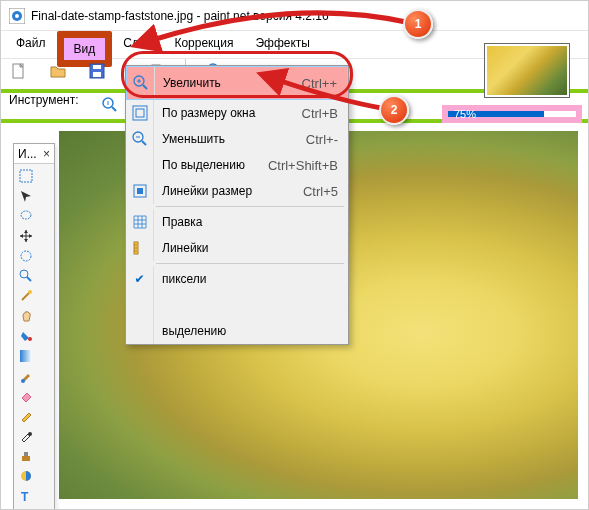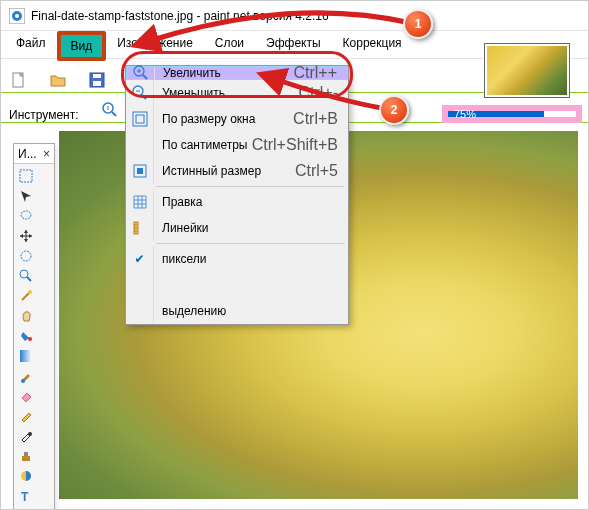--- a/index.html
+++ b/index.html
@@ -2,42 +2,42 @@
 <html><head>
 <meta charset="utf-8">
 <style>
 *{box-sizing:border-box;margin:0;padding:0;font-family:'Segoe UI',Tahoma,sans-serif;font-size:12px}
 body{width:589px;height:510px;background:#fff;border:1px solid #ccc;overflow:hidden;position:relative}
 .titlebar{height:30px;display:flex;align-items:center;padding:0 8px;background:#fff;border-bottom:1px solid #e5e5e5}
 .titlebar .app-icon{width:16px;height:16px;margin-right:6px}
 .titlebar .title-text{color:#000;font-size:12px}
 .menubar{height:28px;display:flex;align-items:flex-start;padding:0 4px;border-bottom:1px solid #e5e5e5;position:relative}
 .menu-item{padding:4px 10px;cursor:default;border:1px solid transparent;border-radius:2px}
-.menu-item.hover{background:#14b8a6;border:4px solid #c2410c}
-.toolbar{height:34px;display:flex;align-items:flex-end;padding:0 6px;gap:15px;border-bottom:1px solid #84cc16;position:relative}
+.menu-item.hover{background:#f0abfc;border:7px solid #c2410c}
+.toolbar{height:34px;display:flex;align-items:flex-start;padding:0 6px;gap:15px;border-bottom:4px solid #84cc16;position:relative}
 .tool-btn{width:24px;height:24px;display:flex;align-items:center;justify-content:center;cursor:default}
 .sep{width:1px;height:20px;background:#ccc;margin:0 2px}
 .tool-label{margin-left:2px;margin-right:4px}
 .preview-box{position:absolute;right:18px;top:42px;width:86px;height:55px;border:1px solid #666;padding:2px;background:#fff}
 .preview-inner{width:100%;height:100%;background:linear-gradient(135deg,#e8c43c 0%,#f0d665 35%,#c9a830 55%,#6a8a3a 80%,#4a6a2a 100%)}
 .progress{position:absolute;right:6px;top:104px;width:140px;height:18px;border:6px solid #f9a8d4;background:#fff;display:flex;align-items:center}
 .progress-bar{height:100%;background:#06c;width:75%;position:absolute;left:0;top:0}
 .progress-text{position:relative;color:#fff;padding-left:6px;font-size:11px}
 .canvas{position:absolute;left:58px;top:130px;right:10px;bottom:10px;background:radial-gradient(ellipse at 70% 55%, #f3e27a 0%, #ecd864 18%, #d8c24a 34%, #bda83d 48%, #aa9a3a 56%, #8ea043 66%, #6e8c3e 80%, #5a7a33 100%);overflow:hidden}
 .toolbox{position:absolute;left:12px;top:142px;width:42px;background:#f5f5f5;border:1px solid #aaa;box-shadow:2px 2px 4px rgba(0,0,0,.1)}
 .toolbox-title{height:20px;display:flex;align-items:center;justify-content:space-between;padding:0 4px;border-bottom:1px solid #ccc;background:#fff}
 .toolbox-title .close-x{color:#333;cursor:default}
 .tool-grid{display:flex;flex-wrap:wrap;padding:2px}
 .tool-cell{width:18px;height:18px;display:flex;align-items:center;justify-content:center;margin:1px}
 .dropdown{position:absolute;left:124px;top:64px;width:224px;background:#f0f0f0;border:1px solid #999;box-shadow:3px 3px 6px rgba(0,0,0,.25);z-index:10}
 .dd-row{display:flex;align-items:center;height:26px;position:relative}
-.dd-row.highlight{background:#c4b5fd;border:1px solid #99d1ff;height:14px}
+.dd-row.highlight{background:#fca5a5;border:1px solid #99d1ff;height:34px}
 .dd-icon{width:28px;display:flex;justify-content:center;align-items:center;border-right:1px solid #ddd;height:100%}
 .dd-label{flex:1;padding-left:8px}
-.dd-shortcut{padding-right:10px;color:#555;font-size:16px}
+.dd-shortcut{padding-right:10px;color:#555;font-size:13px}
 .dd-sep{height:1px;background:#ccc;margin:2px 4px 2px 30px}
 .callout{position:absolute;width:30px;height:30px;border-radius:50%;background:radial-gradient(circle at 35% 30%,#ff8a5a 0%,#e8481c 70%,#c03610 100%);border:2px solid #eee;box-shadow:2px 2px 4px rgba(0,0,0,.4);display:flex;align-items:center;justify-content:center;color:#fff;font-weight:bold;font-size:16px;z-index:30}
 .arrow{position:absolute;z-index:20}
 .arrow-svg{overflow:visible}
 .red-oval{position:absolute;left:120px;top:50px;width:232px;height:47px;border:3px solid #d62020;border-radius:22px;z-index:15;pointer-events:none}
 .check-icon{color:#0066cc;font-size:12px}
 svg{display:block}
 </style>
 </head>
 <body>
@@ -49,24 +49,23 @@
         <circle cx="8" cy="8" r="5" fill="#2a7fd4"></circle>
         <circle cx="8" cy="8" r="2" fill="#fff"></circle>
       </svg>
   </span>
   <span class="title-text">Final-date-stamp-faststone.jpg - paint.net версия 4.2.16</span>
 </div>
 
 <div class="menubar">
   <div class="menu-item">Файл</div>
   <div class="menu-item hover">Вид</div>
-  <div class="menu-item">Изображение</div>
   <div class="menu-item">Слои</div>
+  <div class="menu-item">Коррекция</div>
   <div class="menu-item">Эффекты</div>
-  <div class="menu-item">Коррекция</div>
 </div>
 
 <div class="toolbar">
   <div class="tool-btn">
       <svg width="16" height="16">
         <rect x="2" y="1" width="10" height="14" fill="#fff" stroke="#888"></rect>
         <path d="M9 1 L12 4 L9 4 Z" fill="#ddd" stroke="#888"></path>
       </svg>
     </div>
   <div class="tool-btn">
@@ -245,51 +244,51 @@
           <line x1="4" y1="6" x2="8" y2="6" stroke="#2a7fd4"></line>
           <line x1="6" y1="4" x2="6" y2="8" stroke="#2a7fd4"></line>
         </svg>
       </div>
     <div class="dd-label">Увеличить</div>
     <div class="dd-shortcut">Ctrl++</div>
   </div>
   <div class="dd-row">
     <div class="dd-icon">
         <svg width="16" height="16">
+          <rect x="1" y="1" width="14" height="14" fill="none" stroke="#2a7fd4"></rect>
+          <rect x="4" y="4" width="8" height="8" fill="none" stroke="#2a7fd4"></rect>
+        </svg>
+      </div>
+    <div class="dd-label">По размеру окна</div>
+    <div class="dd-shortcut">Ctrl+B</div>
+  </div>
+  <div class="dd-row">
+    <div class="dd-icon">
+        <svg width="16" height="16">
           <circle cx="6" cy="6" r="5" fill="none" stroke="#2a7fd4" stroke-width="1.3"></circle>
           <line x1="10" y1="10" x2="14" y2="14" stroke="#2a7fd4" stroke-width="2"></line>
           <line x1="4" y1="6" x2="8" y2="6" stroke="#2a7fd4"></line>
         </svg>
       </div>
     <div class="dd-label">Уменьшить</div>
     <div class="dd-shortcut">Ctrl+-</div>
   </div>
   <div class="dd-row">
-    <div class="dd-icon">
-        <svg width="16" height="16">
-          <rect x="1" y="1" width="14" height="14" fill="none" stroke="#2a7fd4"></rect>
-          <rect x="4" y="4" width="8" height="8" fill="none" stroke="#2a7fd4"></rect>
-        </svg>
-      </div>
-    <div class="dd-label">По размеру окна</div>
-    <div class="dd-shortcut">Ctrl+B</div>
-  </div>
-  <div class="dd-row">
     <div class="dd-icon"></div>
-    <div class="dd-label">По сантиметры</div>
+    <div class="dd-label">По выделению</div>
     <div class="dd-shortcut">Ctrl+Shift+B</div>
   </div>
   <div class="dd-row">
     <div class="dd-icon">
         <svg width="16" height="16">
           <rect x="2" y="2" width="12" height="12" fill="none" stroke="#2a7fd4"></rect>
           <rect x="5" y="5" width="6" height="6" fill="#2a7fd4"></rect>
         </svg>
       </div>
-    <div class="dd-label">Истинный размер</div>
+    <div class="dd-label">Линейки размер</div>
     <div class="dd-shortcut">Ctrl+5</div>
   </div>
   <div class="dd-sep"></div>
   <div class="dd-row">
     <div class="dd-icon">
         <svg width="16" height="16">
           <path d="M2 2 h12 v12 h-12 z M6 2 v12 M10 2 v12 M2 6 h12 M2 10 h12" fill="none" stroke="#2a7fd4" stroke-width="0.8"></path>
         </svg>
       </div>
     <div class="dd-label">Правка</div>

